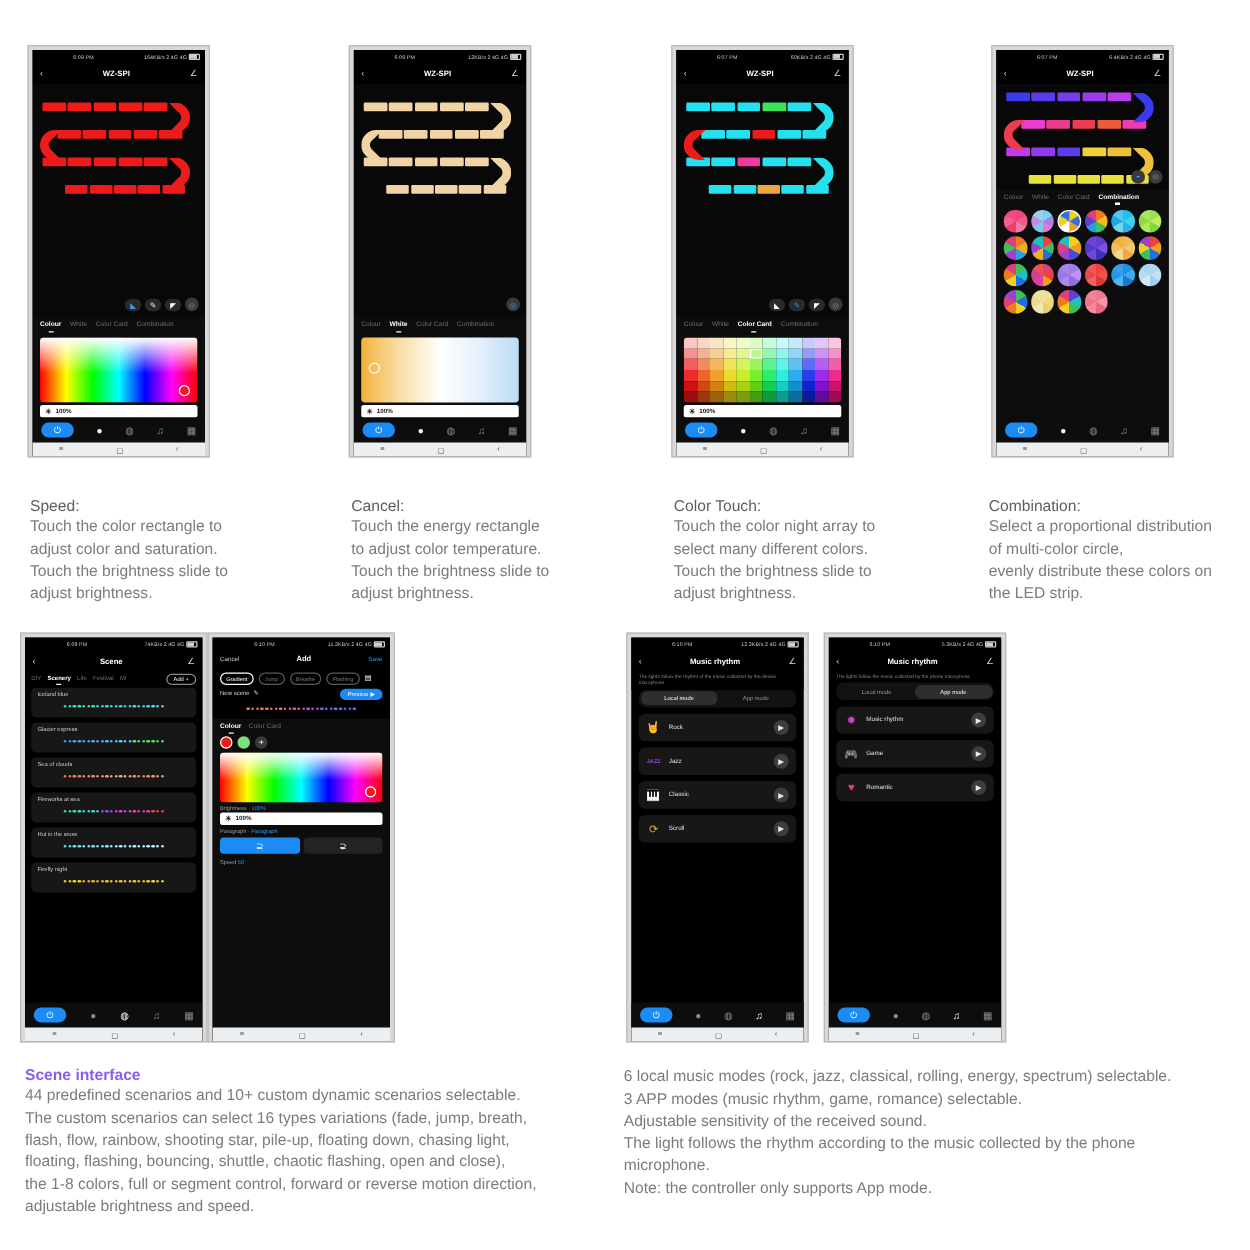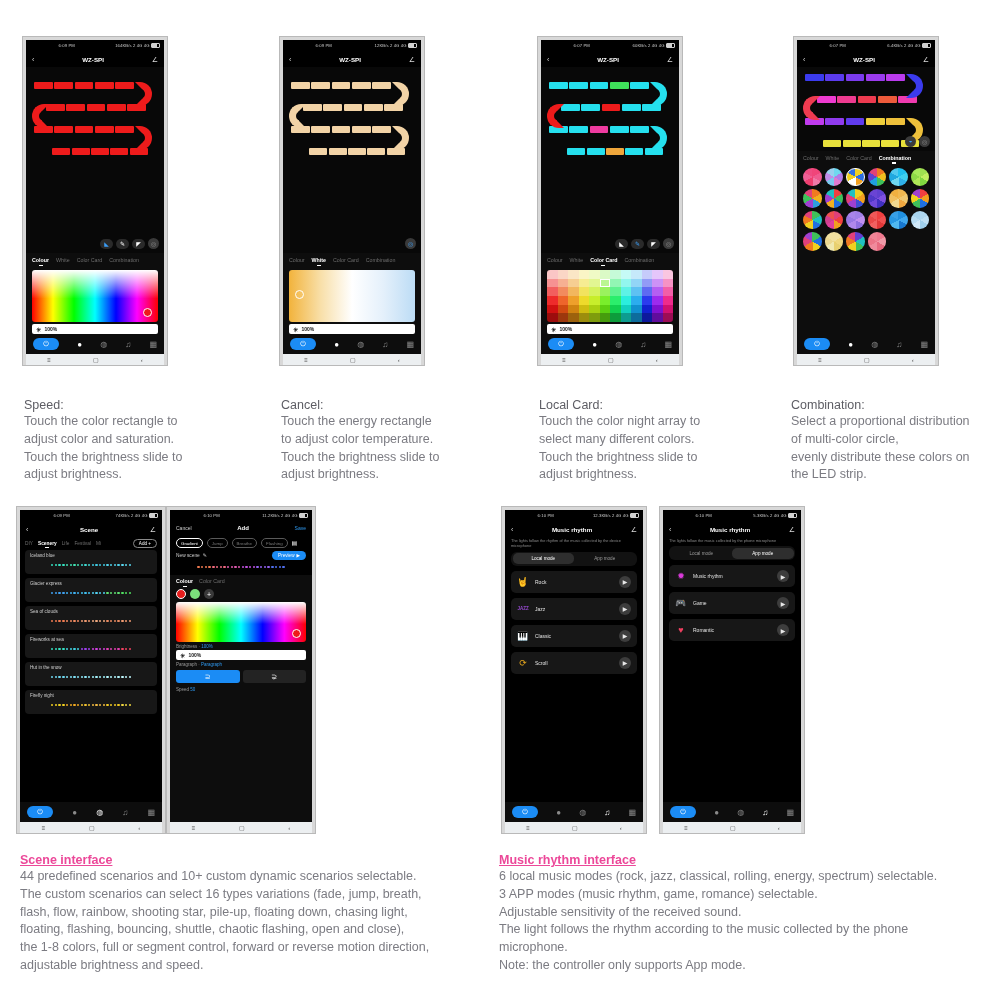--- a/index.html
+++ b/index.html
@@ -179,21 +179,21 @@
   .play {
     margin-left:auto; width: 12px; height:12px; border-radius:50%;
     background:#3d3d3d; color:#e8e8e8; font-size:6px;
     display:flex; align-items:center; justify-content:center;
   }
 
   
   .cap { position: absolute; color: #6f6f77; }
   .cap h4 { font-size: 12.5px; font-weight: normal; color: #5d5d64; margin-bottom: 1px; }
   .cap p { font-size: 12.5px; line-height: 1.42; color: #7b7b82; }
-  .cap.blk h4 { font-weight: bold; font-size: 12.5px; color: #ec4899; text-decoration: underline; }
+  .cap.blk h4 { font-weight: bold; font-size: 12.5px; color: #8b5cf6; }
 </style>
 </head>
 <body>
 
 <div class="page">
 
   <div class="phone" style="left:22px;top:36px;width:146px;height:330px;">
     <div class="screen">
       <div class="statusbar">
         <span class="sb-time">6:09 PM</span>
@@ -623,21 +623,21 @@
 adjust brightness.</p>
   </div>
   <div class="cap" style="left:281px;top:398px;width:250px;">
     <h4>Cancel:</h4>
     <p style="white-space:pre-line">Touch the energy rectangle
 to adjust color temperature.
 Touch the brightness slide to
 adjust brightness.</p>
   </div>
   <div class="cap" style="left:539px;top:398px;width:250px;">
-    <h4>Local Card:</h4>
+    <h4>Color Touch:</h4>
     <p style="white-space:pre-line">Touch the color night array to
 select many different colors.
 Touch the brightness slide to
 adjust brightness.</p>
   </div>
   <div class="cap" style="left:791px;top:398px;width:215px;">
     <h4>Combination:</h4>
     <p style="white-space:pre-line">Select a proportional distribution
 of multi-color circle,
 evenly distribute these colors on
@@ -1048,21 +1048,20 @@
   <div class="cap blk" style="left:20px;top:853px;width:480px;">
     <h4>Scene interface</h4>
     <p style="white-space:pre-line">44 predefined scenarios and 10+ custom dynamic scenarios selectable.
 The custom scenarios can select 16 types variations (fade, jump, breath,
 flash, flow, rainbow, shooting star, pile-up, floating down, chasing light,
 floating, flashing, bouncing, shuttle, chaotic flashing, open and close),
 the 1-8 colors, full or segment control, forward or reverse motion direction,
 adjustable brightness and speed.</p>
   </div>
   <div class="cap blk" style="left:499px;top:853px;width:500px;">
-    <h4>Music rhythm interface</h4>
     <p style="white-space:pre-line">6 local music modes (rock, jazz, classical, rolling, energy, spectrum) selectable.
 3 APP modes (music rhythm, game, romance) selectable.
 Adjustable sensitivity of the received sound.
 The light follows the rhythm according to the music collected by the phone
 microphone.
 Note: the controller only supports App mode.</p>
   </div>
 
 </div>
 

